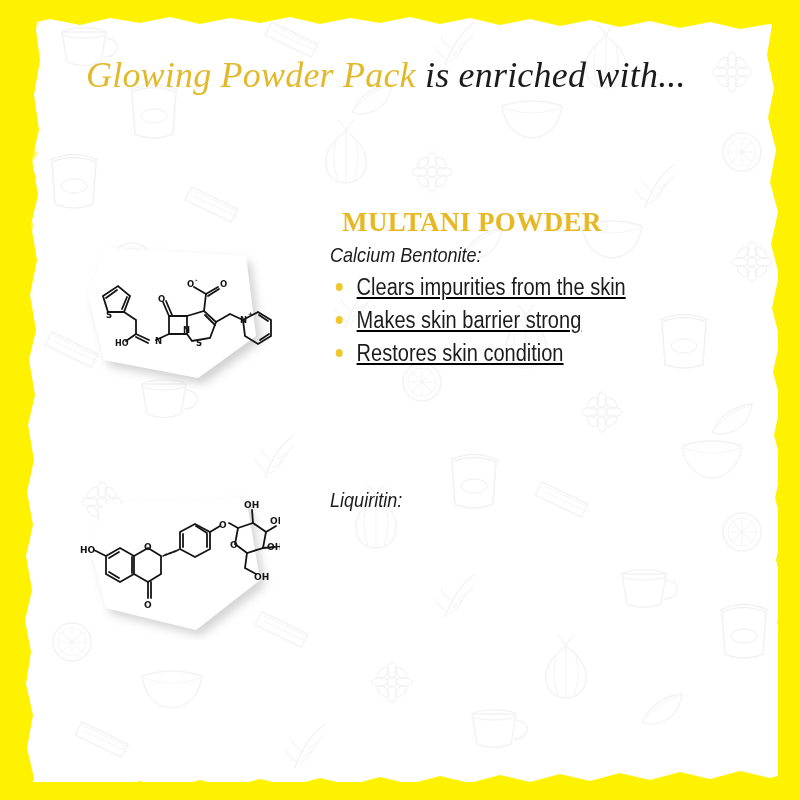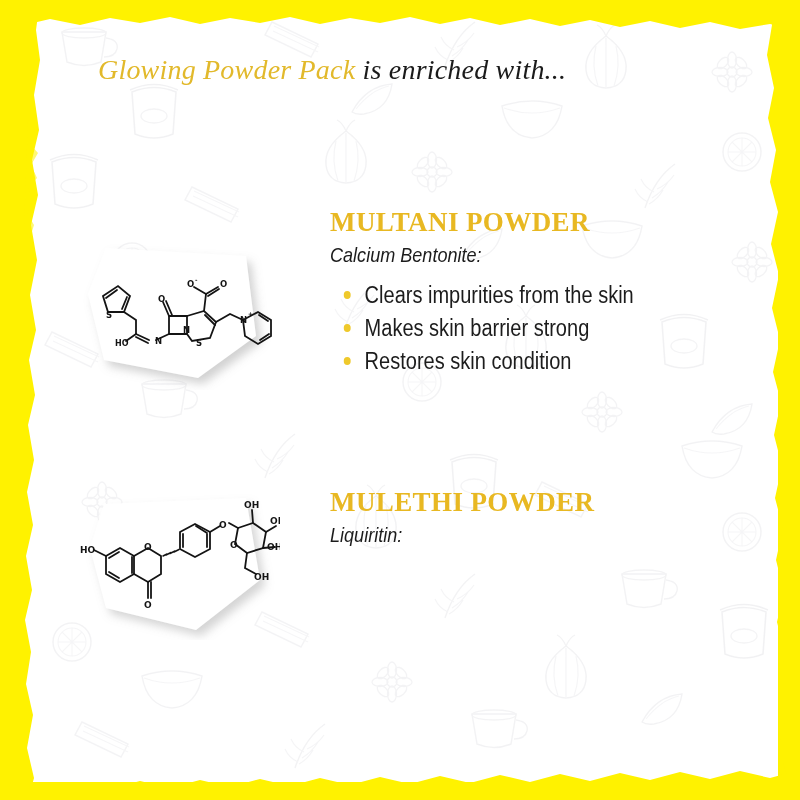--- a/index.html
+++ b/index.html
@@ -43,24 +43,24 @@
 
   
   .content {
     position: absolute;
     left: 0; top: 0;
     width: 756px; height: 770px;
   }
 
   .headline {
     position: absolute;
-    left: 76px; top: 42px;
+    left: 64px; top: 42px;
     font-family: "Liberation Serif", serif;
     font-style: italic;
-    font-size: 28px;
+    font-size: 36px;
     letter-spacing: 0.2px;
     white-space: nowrap;
   }
   .headline .gold { color: #E2B92B; }
   .headline .dark { color: #1b1b1b; }
 
   
   .mol-card {
     position: absolute;
     width: 210px; height: 150px;
@@ -74,34 +74,34 @@
   .block.one { top: 196px; }
   .block.two { top: 476px; }
 
   .sec-title {
     font-family: "Liberation Serif", serif;
     font-weight: bold;
     font-size: 27px;
     color: #E8B822;
     letter-spacing: 0.4px;
     line-height: 1.05;
-    margin: 0 0 7px 0;
+    margin: 0 0 7px 12px;
     white-space: nowrap;
   }
   .sec-sub {
     font-family: "Liberation Sans", sans-serif;
     font-style: italic;
     font-size: 21px;
     color: #1c1c1c;
     margin: 0 0 4px 0;
     transform: scaleX(0.86);
     transform-origin: left center;
     white-space: nowrap;
   }
-  ul.bullets { list-style: none; margin: 12px; padding: 0; }
+  ul.bullets { list-style: none; margin: 4px; padding: 0; text-decoration: underline; }
   ul.bullets li {
     position: relative;
     padding-left: 26px;
     font-family: "Liberation Sans", sans-serif;
     font-size: 23px;
     color: #1c1c1c;
     line-height: 1.42;
     white-space: nowrap;
     transform: scaleX(0.87);
     transform-origin: left center;
@@ -350,21 +350,20 @@
         <div class="sec-title">MULTANI POWDER</div>
         <div class="sec-sub">Calcium Bentonite:</div>
         <ul class="bullets">
           <li><span class="dot"></span><span>Clears impurities from the skin</span></li>
           <li><span class="dot"></span><span>Makes skin barrier strong</span></li>
           <li><span class="dot"></span><span>Restores skin condition</span></li>
         </ul>
       </div>
 
       <div class="block two">
-        <div class="sec-title">MULETHI POWDER</div>
         <div class="sec-sub">Liquiritin:</div>
       </div>
 
     </div>
   </div>
 
   <svg class="edge edge-left" viewBox="0 0 26 800" preserveAspectRatio="none">
     <path fill="#FFF200" d="M0,0 H26 L22,30 L26,60 L20,95 L25,130 L18,160 L24,195 L17,225 L23,260
       L16,295 L22,330 L15,360 L21,395 L14,425 L20,460 L13,492 L19,525 L12,556 L18,590
       L11,620 L17,652 L12,684 L19,715 L13,748 L20,778 L14,800 H0 Z"></path>

